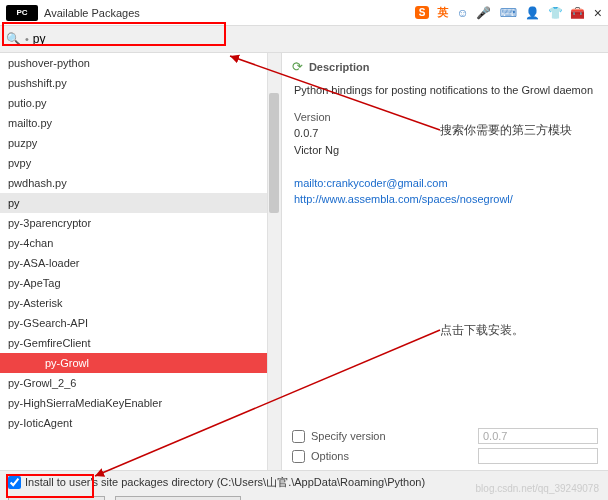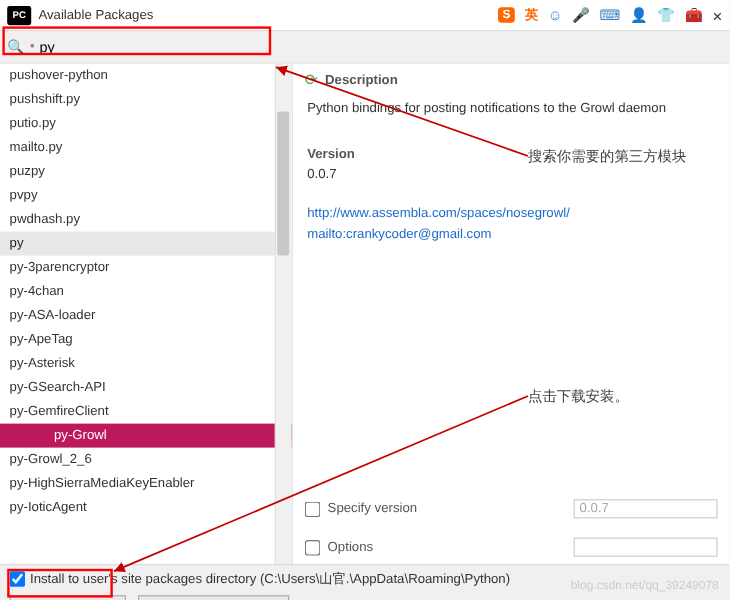--- a/index.html
+++ b/index.html
@@ -1,46 +1,46 @@
 <!DOCTYPE html>
 <html><head>
 <meta charset="utf-8">
 <style>
 * { margin: 0; padding: 0; box-sizing: border-box; font-family: "Segoe UI", Tahoma, sans-serif; font-size: 11px; }
 body { background: #f0f0f0; width: 608px; height: 500px; overflow: hidden; position: relative; }
 
 .titlebar { height: 26px; background: #fff; border-bottom: 1px solid #ddd; display: flex; align-items: center; padding: 0 6px; }
-.titlebar .app-icon { width: 20px; height: 16px; background: #000; color: #fff; display: inline-flex; align-items: center; justify-content: center; font-size: 8px; font-weight: bold; border-radius: 2px; }
+.titlebar .app-icon { width: 32px; height: 16px; background: #000; color: #fff; display: inline-flex; align-items: center; justify-content: center; font-size: 8px; font-weight: bold; border-radius: 2px; }
 .titlebar .title { margin-left: 6px; color: #333; }
 .titlebar .right { margin-left: auto; display: flex; gap: 8px; align-items: center; color: #666; }
 .titlebar .close { font-size: 14px; color: #333; cursor: pointer; }
 .ime-badge { background: #ff6600; color: #fff; padding: 1px 4px; font-weight: bold; border-radius: 3px; font-size: 10px; }
 .ime-char { color: #ff6600; font-weight: bold; }
 .toolbar-icon { color: #3a7dc4; font-size: 12px; }
 
 .search-row { padding: 4px 6px; display: flex; align-items: center; }
 .search-icon { color: #888; margin-right: 4px; font-size: 12px; }
 .search-input { flex: 1; border: none; background: transparent; outline: none; font-size: 12px; padding: 2px; }
 .search-highlight { position: absolute; top: 22px; left: 2px; width: 224px; height: 24px; border: 2px solid #ff0000; pointer-events: none; }
 
 .main { display: flex; height: 418px; background: #fff; border-top: 1px solid #ddd; }
-.left-panel { width: 244px; border-right: 1px solid #ddd; overflow-y: auto; position: relative; }
+.left-panel { width: 282px; border-right: 1px solid #ddd; overflow-y: auto; position: relative; }
 .pkg-list { list-style: none; }
 .pkg-item { padding: 2px 8px; color: #333; cursor: pointer; font-size: 11px; line-height: 16px; white-space: nowrap; }
 .pkg-item.sep { background: #e8e8e8; color: #222; }
-.pkg-item.selected { background: #be185d; color: #fff; padding-left: 45px; }
+.pkg-item.selected { background: #ef4444; color: #fff; padding-left: 45px; }
 
 .right-panel { flex: 1; display: flex; flex-direction: column; padding: 6px 10px; overflow: hidden; }
 .desc-header { display: flex; align-items: center; gap: 6px; margin-bottom: 4px; }
 .refresh-icon { color: #5a9e4e; font-size: 13px; }
 .desc-label { color: #555; font-weight: bold; }
 .desc-body { flex: 1; padding: 4px 2px; color: #333; overflow-y: auto; font-size: 11px; line-height: 1.5; }
-.desc-body .field-label { font-weight: bold; color: #555; margin-top: 22px; }
+.desc-body .field-label { font-weight: normal; color: #555; margin-top: 10px; }
 .desc-body a { color: #1a6bcc; text-decoration: none; display: block; }
-.spec-row { display: flex; align-items: center; gap: 6px; margin-top: 16px; color: #555; justify-content: space-between; }
+.spec-row { display: flex; align-items: center; gap: 6px; margin-top: 4px; color: #555; justify-content: space-between; }
 .spec-row input[type="text"] { border: 1px solid #ccc; padding: 1px 4px; width: 120px; font-size: 11px; color: #aaa; }
 
 .bottom { padding: 4px 8px; background: #f0f0f0; border-top: 1px solid #ddd; }
 .install-path-row { display: flex; align-items: center; gap: 4px; margin-bottom: 6px; color: #333; }
 .btn-row { display: flex; gap: 10px; }
 .btn { background: #e9e9e9; border: 1px solid #adadad; padding: 3px 10px; cursor: pointer; font-size: 11px; }
 .btn-highlight { position: absolute; bottom: 2px; left: 6px; width: 88px; height: 24px; border: 2px solid #ff0000; pointer-events: none; }
 
 .anno { position: absolute; color: #404040; font-size: 12px; pointer-events: none; }
 .arrow-line { position: absolute; pointer-events: none; }
@@ -104,23 +104,24 @@
   </div>
   <div class="right-panel">
     <div class="desc-header">
       <span class="refresh-icon">⟳</span>
       <span class="desc-label">Description</span>
     </div>
     <div class="desc-body">
       <div>Python bindings for posting notifications to the Growl daemon</div>
       <div class="field-label">Version</div>
       <div>0.0.7</div>
+      <div>Victor Ng</div>
       <br>
+      <a>mailto:crankycoder@gmail.com</a>
       <a>http://www.assembla.com/spaces/nosegrowl/</a>
-      <a>mailto:crankycoder@gmail.com</a>
     </div>
     <div class="spec-row">
       <input type="checkbox" style="">
       <span>Specify version</span>
       <input type="text" style="margin-left: auto;" value="0.0.7">
     </div>
     <div class="spec-row">
       <input type="checkbox" style="">
       <span>Options</span>
       <input type="text" style="margin-left: auto;" value="">

